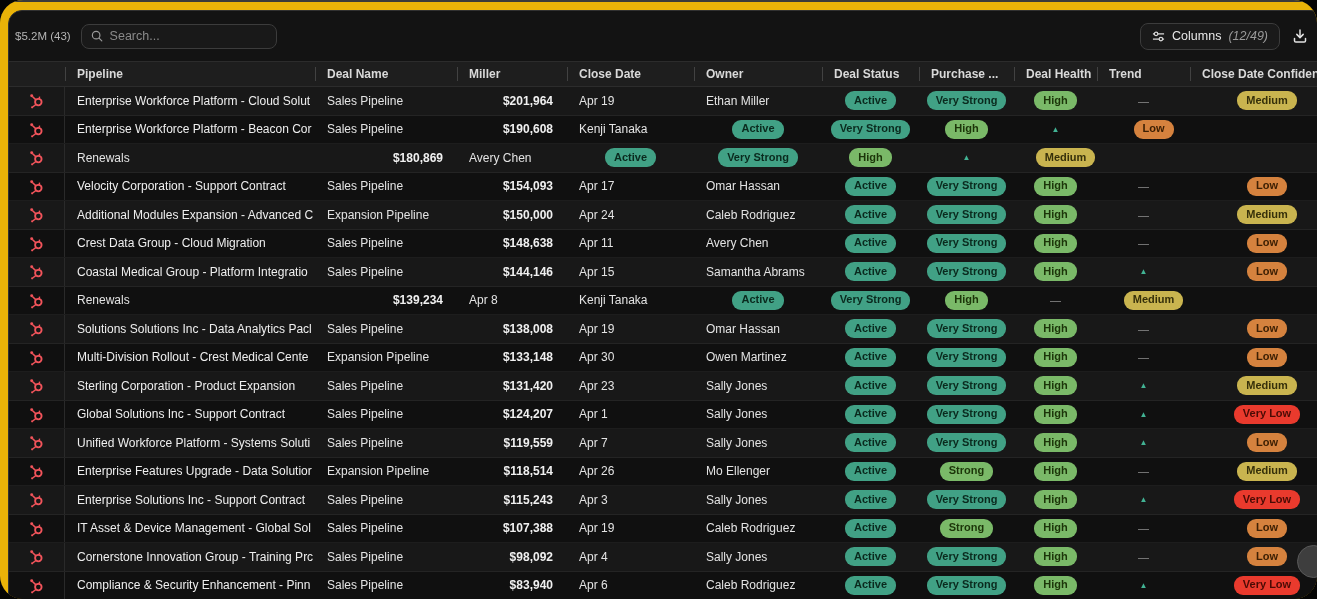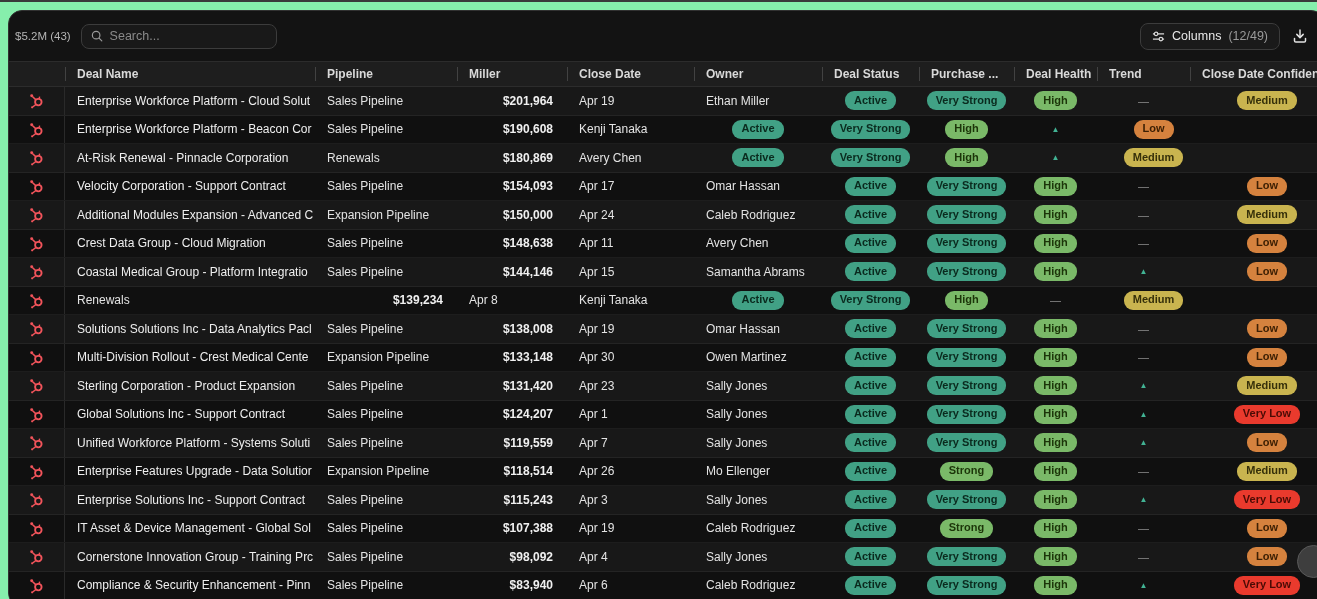--- a/index.html
+++ b/index.html
@@ -1,38 +1,38 @@
 <!DOCTYPE html>
 <html><head>
 <meta charset="utf-8">
 <style>
   * { box-sizing: border-box; margin: 0; padding: 0; }
   html,body { width:1317px; height:599px; overflow:hidden; background:#050505;
     font-family:"Liberation Sans", sans-serif; }
-  .page { position:relative; width:1317px; height:599px; overflow:hidden; background:#86efac; }
+  .page { position:relative; width:1317px; height:599px; overflow:hidden; background:#eab308;border-radius:23px; }
   .top-strip { position:absolute; top:0; left:0; right:0; height:2px; background:#3a3a3a; }
 
   .panel { position:absolute; left:8px; top:10px; right:-8px; bottom:-8px;
     background:#131313; border:1px solid #313131; border-radius:14px; overflow:hidden;
     display:flex; flex-direction:column; }
 
   
   .toolbar { height:50px; display:flex; align-items:center; padding:0 14px 0 6px; gap:10px; flex:0 0 auto; }
   .summary { color:#b5b5b5; font-size:11.5px; white-space:nowrap; padding-left:0; }
   .search { display:flex; align-items:center; gap:7px; width:196px; height:25px;
     border:1px solid #3c3c3c; border-radius:8px; background:#191919; padding:0 9px; }
   .search svg { flex:0 0 auto; }
   .search input { flex:1; min-width:0; background:transparent; border:none; outline:none;
     color:#e5e5e5; font-size:12.5px; font-family:"Liberation Sans", sans-serif; }
   .search input::placeholder { color:#8a8a8a; }
   .spacer { flex:1; }
   .columns-btn { display:flex; align-items:center; gap:7px; height:27px; padding:0 11px;
     background:#1a1a1a; border:1px solid #3c3c3c; border-radius:8px; cursor:pointer;
     color:#e8e8e8; font-size:12.5px; font-family:"Liberation Sans", sans-serif; white-space:nowrap; }
-  .columns-btn .dim { color:#9a9a9a; }
+  .columns-btn .dim { color:#9a9a9a;font-style:italic; }
   .download-btn { background:none; border:none; cursor:pointer; padding:2px; display:flex; align-items:center; }
 
   
   .grid-cols { display:grid;
     grid-template-columns:56px 250px 142px 110px 127px 128px 97px 95px 83px 93px minmax(130px,1fr); }
   .thead { height:26px; background:#1e1e1e; border-top:1px solid #2c2c2c; border-bottom:1px solid #2c2c2c;
     flex:0 0 auto; align-items:center; }
   .th { position:relative; height:100%; display:flex; align-items:center; padding:0 12px;
     color:#d9d9d9; font-size:12px; font-weight:700; white-space:nowrap; overflow:hidden; }
   .th + .th::before { content:""; position:absolute; left:0; top:5px; bottom:5px; width:1px; background:#424242; }
@@ -98,22 +98,22 @@
             <path d="M8 2v7" stroke="#e3e3e3" stroke-width="1.5" stroke-linecap="round"></path>
             <path d="M4.8 6.4 8 9.6l3.2-3.2" stroke="#e3e3e3" stroke-width="1.5" stroke-linecap="round" stroke-linejoin="round"></path>
             <path d="M2.5 10.5v2.2c0 .7.6 1.3 1.3 1.3h8.4c.7 0 1.3-.6 1.3-1.3v-2.2" stroke="#e3e3e3" stroke-width="1.5" stroke-linecap="round"></path>
           </svg>
         </span>
       </button>
     </div>
 
     <div class="thead grid-cols" id="thead">
         <div class="th"></div>
+        <div class="th">Pipeline</div>
         <div class="th">Deal Name</div>
-        <div class="th">Pipeline</div>
         <div class="th">Miller</div>
         <div class="th">Close Date</div>
         <div class="th">Owner</div>
         <div class="th">Deal Status</div>
         <div class="th">Purchase ...</div>
         <div class="th">Deal Health</div>
         <div class="th">Trend</div>
         <div class="th">Close Date Confidence</div>
       </div>
 
@@ -193,21 +193,20 @@
         <svg width="17" height="17" viewBox="0 0 24 24" fill="none">
           <circle cx="14.6" cy="14.2" r="4.6" stroke="currentColor" stroke-width="2.6"></circle>
           <line x1="11.2" y1="11.1" x2="6.2" y2="6.3" stroke="currentColor" stroke-width="2.2"></line>
           <circle cx="5.2" cy="5.2" r="2.1" fill="currentColor"></circle>
           <line x1="11.3" y1="17.5" x2="6.6" y2="21.2" stroke="currentColor" stroke-width="2"></line>
           <circle cx="5.8" cy="21.7" r="1.5" fill="currentColor"></circle>
           <line x1="15.6" y1="9.7" x2="16.4" y2="6.6" stroke="currentColor" stroke-width="2"></line>
         </svg>
       </span>
     </div>
-    <div class="td td-name">At-Risk Renewal - Pinnacle Corporation</div>
     <div class="td">Renewals</div>
     <div class="td td-amount">$180,869</div>
     <div class="td">Avery Chen</div>
     <div class="td td-center">
             <span class="badge" style="background: rgb(65, 161, 133); color: rgb(10, 42, 30);">Active</span>
           </div>
     <div class="td td-center">
             <span class="badge" style="background: rgb(65, 161, 133); color: rgb(10, 42, 30);">Very Strong</span>
           </div>
     <div class="td td-center">

